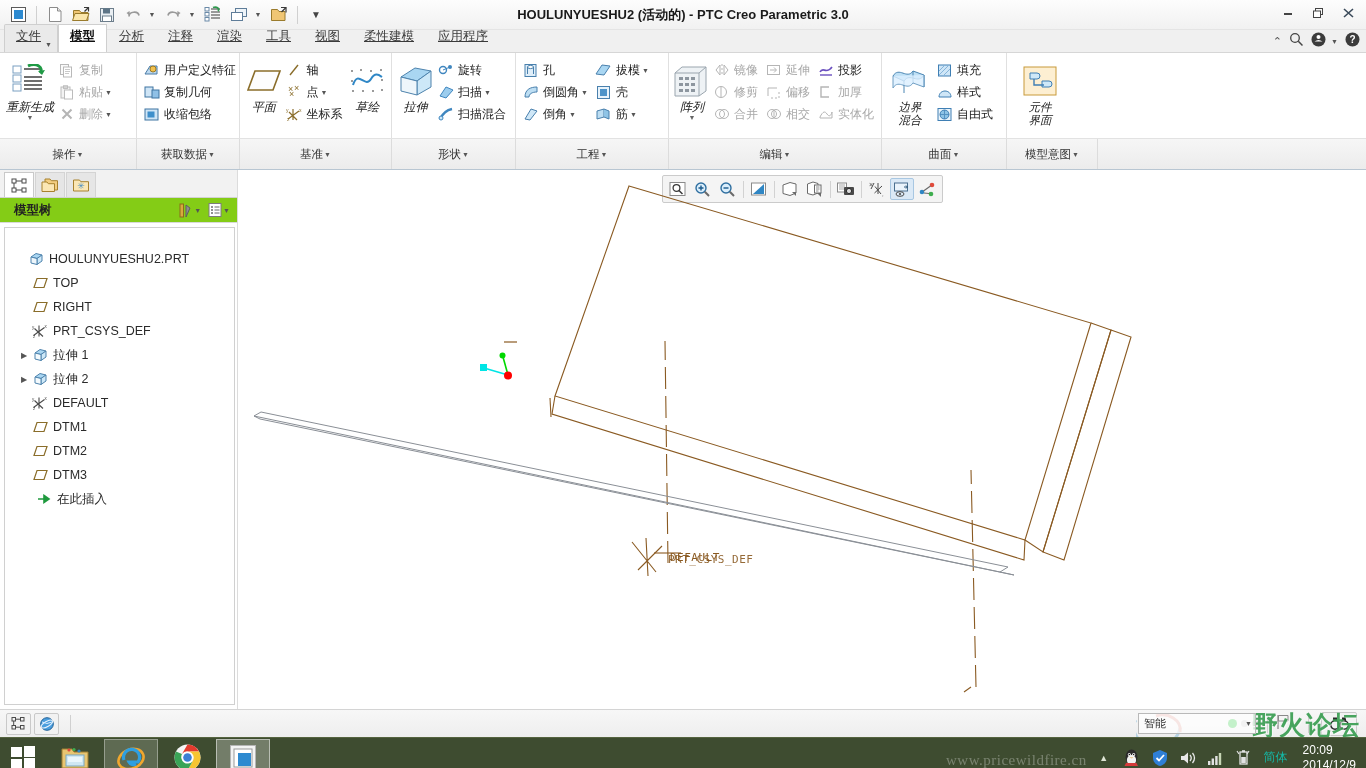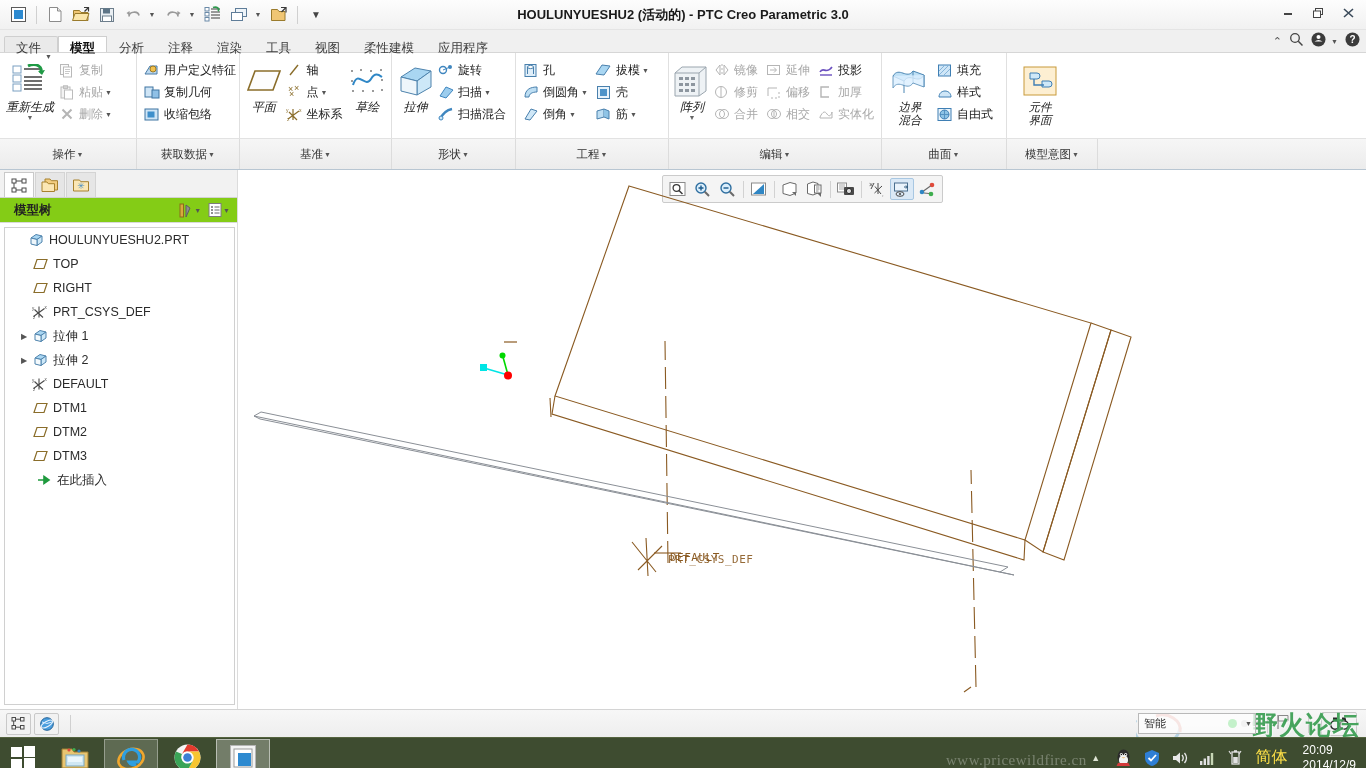--- a/index.html
+++ b/index.html
@@ -51,27 +51,28 @@
   .tabstrip {
     position: relative;
     height: 23px;
     background: #f0f0f0;
     border-bottom: 1px solid #d6d6d6;
     display: flex;
     align-items: flex-end;
     padding-left: 4px;
   }
   .tab {
-    height: 16px; line-height: 22px;
+    height: 28px; line-height: 22px;
     padding: 0 11px;
     font-size: 12.5px; color: #3b3b3b;
     border: 1px solid transparent;
     border-bottom: none;
     cursor: default;
     white-space: nowrap;
+    text-decoration: underline;
   }
   .tab.file {
     background: #eaeaea;
     border-color: #cfcfcf;
     border-radius: 2px 2px 0 0;
     padding-right: 16px;
     position: relative;
   }
   .tab.file .caret { position: absolute; right: 5px; top: 9px; }
   .tab.active {
@@ -171,21 +172,21 @@
   }
   .treehdr .spacer { flex: 1; }
   .hbtn { display: flex; align-items: center; gap: 2px; padding: 0 3px; height: 20px; cursor: default; }
 
   .treebox {
     flex: 1;
     margin: 4px 2px 4px 4px;
     border: 1px solid #d0d0d0;
     background: #ffffff;
     overflow: hidden;
-    padding-top: 0;
+    padding-top: 19px;
   }
   .trow {
     display: flex; align-items: center;
     height: 24px;
     font-size: 12.5px; color: #2a2a2a;
     white-space: nowrap;
     cursor: default;
   }
   .trow .exp { width: 14px; text-align: center; font-size: 8px; color: #555; flex: none; }
   .trow .ic { width: 18px; display: flex; align-items: center; justify-content: center; flex: none; }
@@ -1314,19 +1315,19 @@
         </svg>
     </span>
     <span class="trayicon">
       <svg width="15" height="17" viewBox="0 0 15 17">
           <rect x="4" y="3" width="7" height="12" fill="none" stroke="#e2e2e2" stroke-width="1.3"></rect>
           <rect x="6" y="1.2" width="3" height="2" fill="#e2e2e2"></rect>
           <rect x="5.2" y="8" width="4.6" height="6" fill="#e2e2e2"></rect>
           <path d="M1 2 L3 5 M13 2 L11 5" stroke="#e2e2e2" stroke-width="1.2"></path>
         </svg>
     </span>
-    <span style="color:#fde047;font-size:16px;padding:0 3px">简体</span>
+    <span style="color:#14b8a6;font-size:12px;padding:0 3px">简体</span>
     <div class="clock">
       <div>20:09</div>
       <div>2014/12/9</div>
     </div>
   </div>
 </div>
 
 </body></html>

